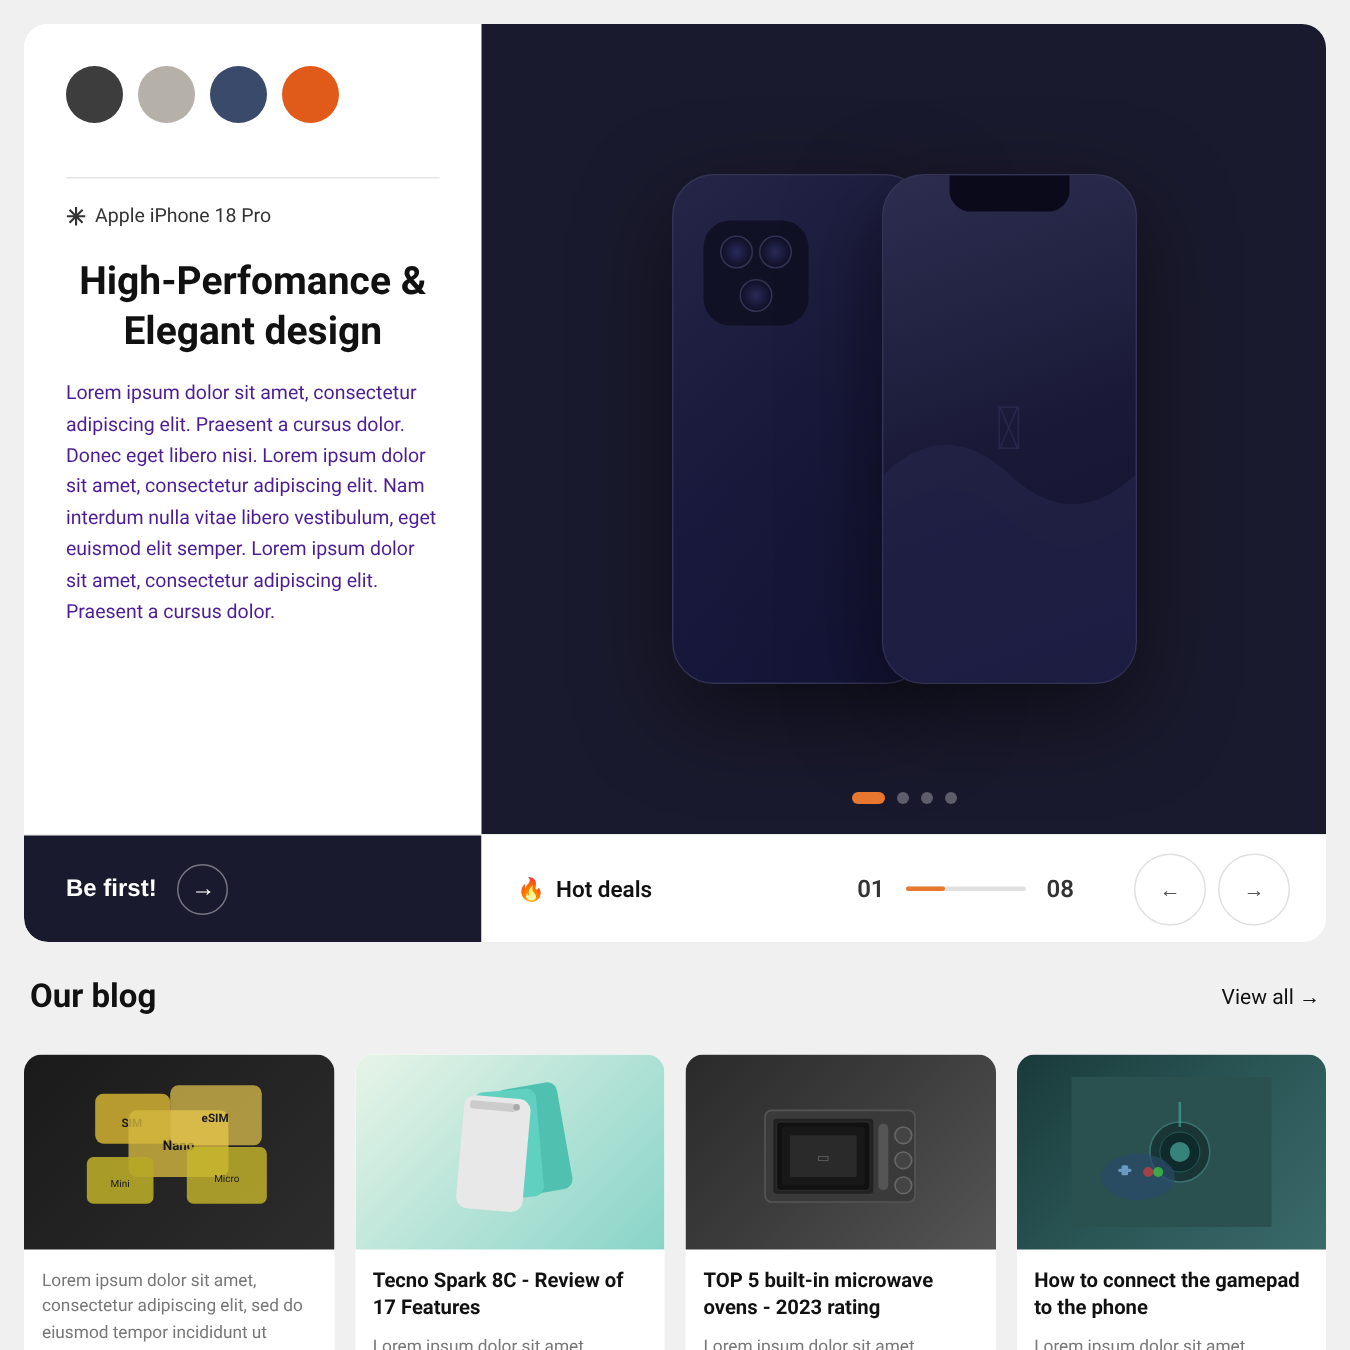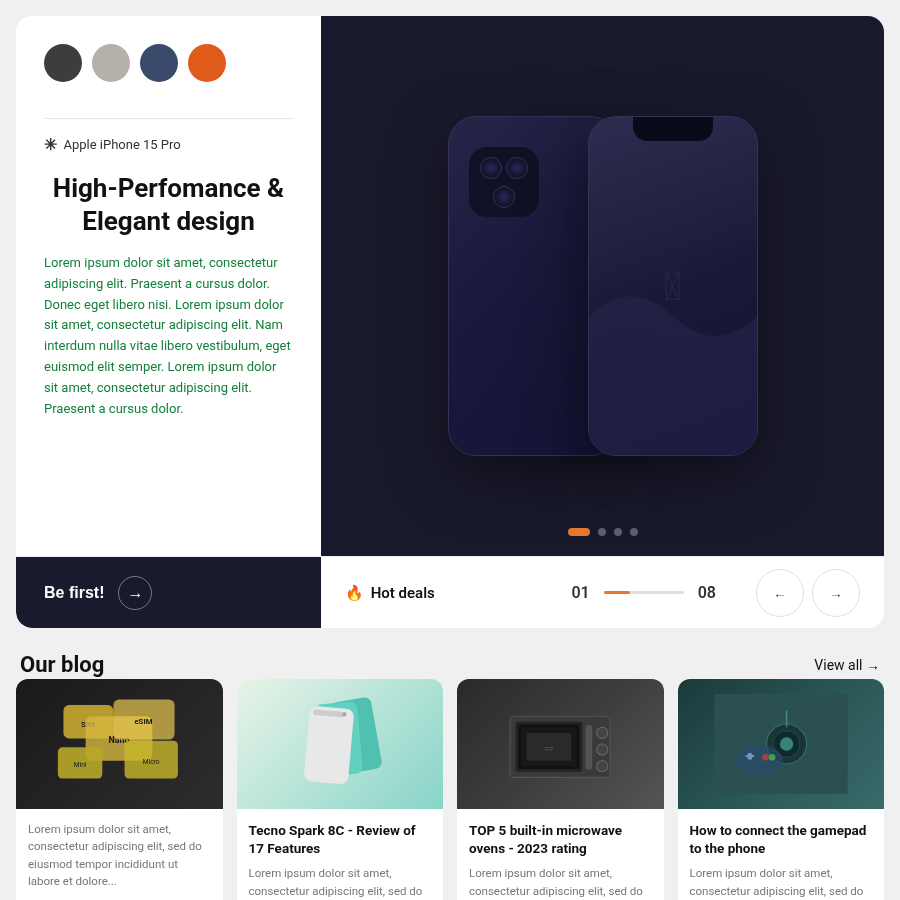--- a/index.html
+++ b/index.html
@@ -71,21 +71,21 @@
       font-weight: 700;
       line-height: 1.25;
       margin-bottom: 16px;
       color: #111;
       text-align: center;
     }
 
     .product-desc {
       font-size: 13px;
       line-height: 1.6;
-      color: #15803d;
+      color: #4c1d95;
       flex: 1;
     }
 
     
     .right-panel {
       flex: 1;
       background: #1a1a2e;
       border-radius: 0 0 0 0;
       position: relative;
       overflow: hidden;
@@ -314,21 +314,21 @@
 
     
     .blog-section {
       padding: 24px 0 0 0;
     }
 
     .blog-header {
       display: flex;
       align-items: center;
       justify-content: space-between;
-      margin-bottom: 2px;
+      margin-bottom: 26px;
       padding: 0 4px;
     }
 
     .blog-title {
       font-size: 22px;
       font-weight: 700;
       color: #111;
     }
 
     .view-all-link {
@@ -425,21 +425,21 @@
         <div class="swatch" style="background:#3d3d3d;"></div>
         <div class="swatch" style="background:#b5b0a8;"></div>
         <div class="swatch" style="background:#3a4a6a;"></div>
         <div class="swatch" style="background:#e05a1a;"></div>
       </div>
 
       <hr class="divider">
 
       <div class="product-tag">
         <span class="star-icon">✳</span>
-        <span>Apple iPhone 15 Pro</span>
+        <span>Apple iPhone 18 Pro</span>
       </div>
 
       <h1 class="product-title">High-Perfomance &amp; Elegant design</h1>
 
       <p class="product-desc">Lorem ipsum dolor sit amet, consectetur adipiscing elit. Praesent a cursus dolor. Donec eget libero nisi. Lorem ipsum dolor sit amet, consectetur adipiscing elit. Nam interdum nulla vitae libero vestibulum, eget euismod elit semper. Lorem ipsum dolor sit amet, consectetur adipiscing elit. Praesent a cursus dolor.</p>
 
     </div>
 
     <div class="right-panel">
       <div class="hero-image-container">

